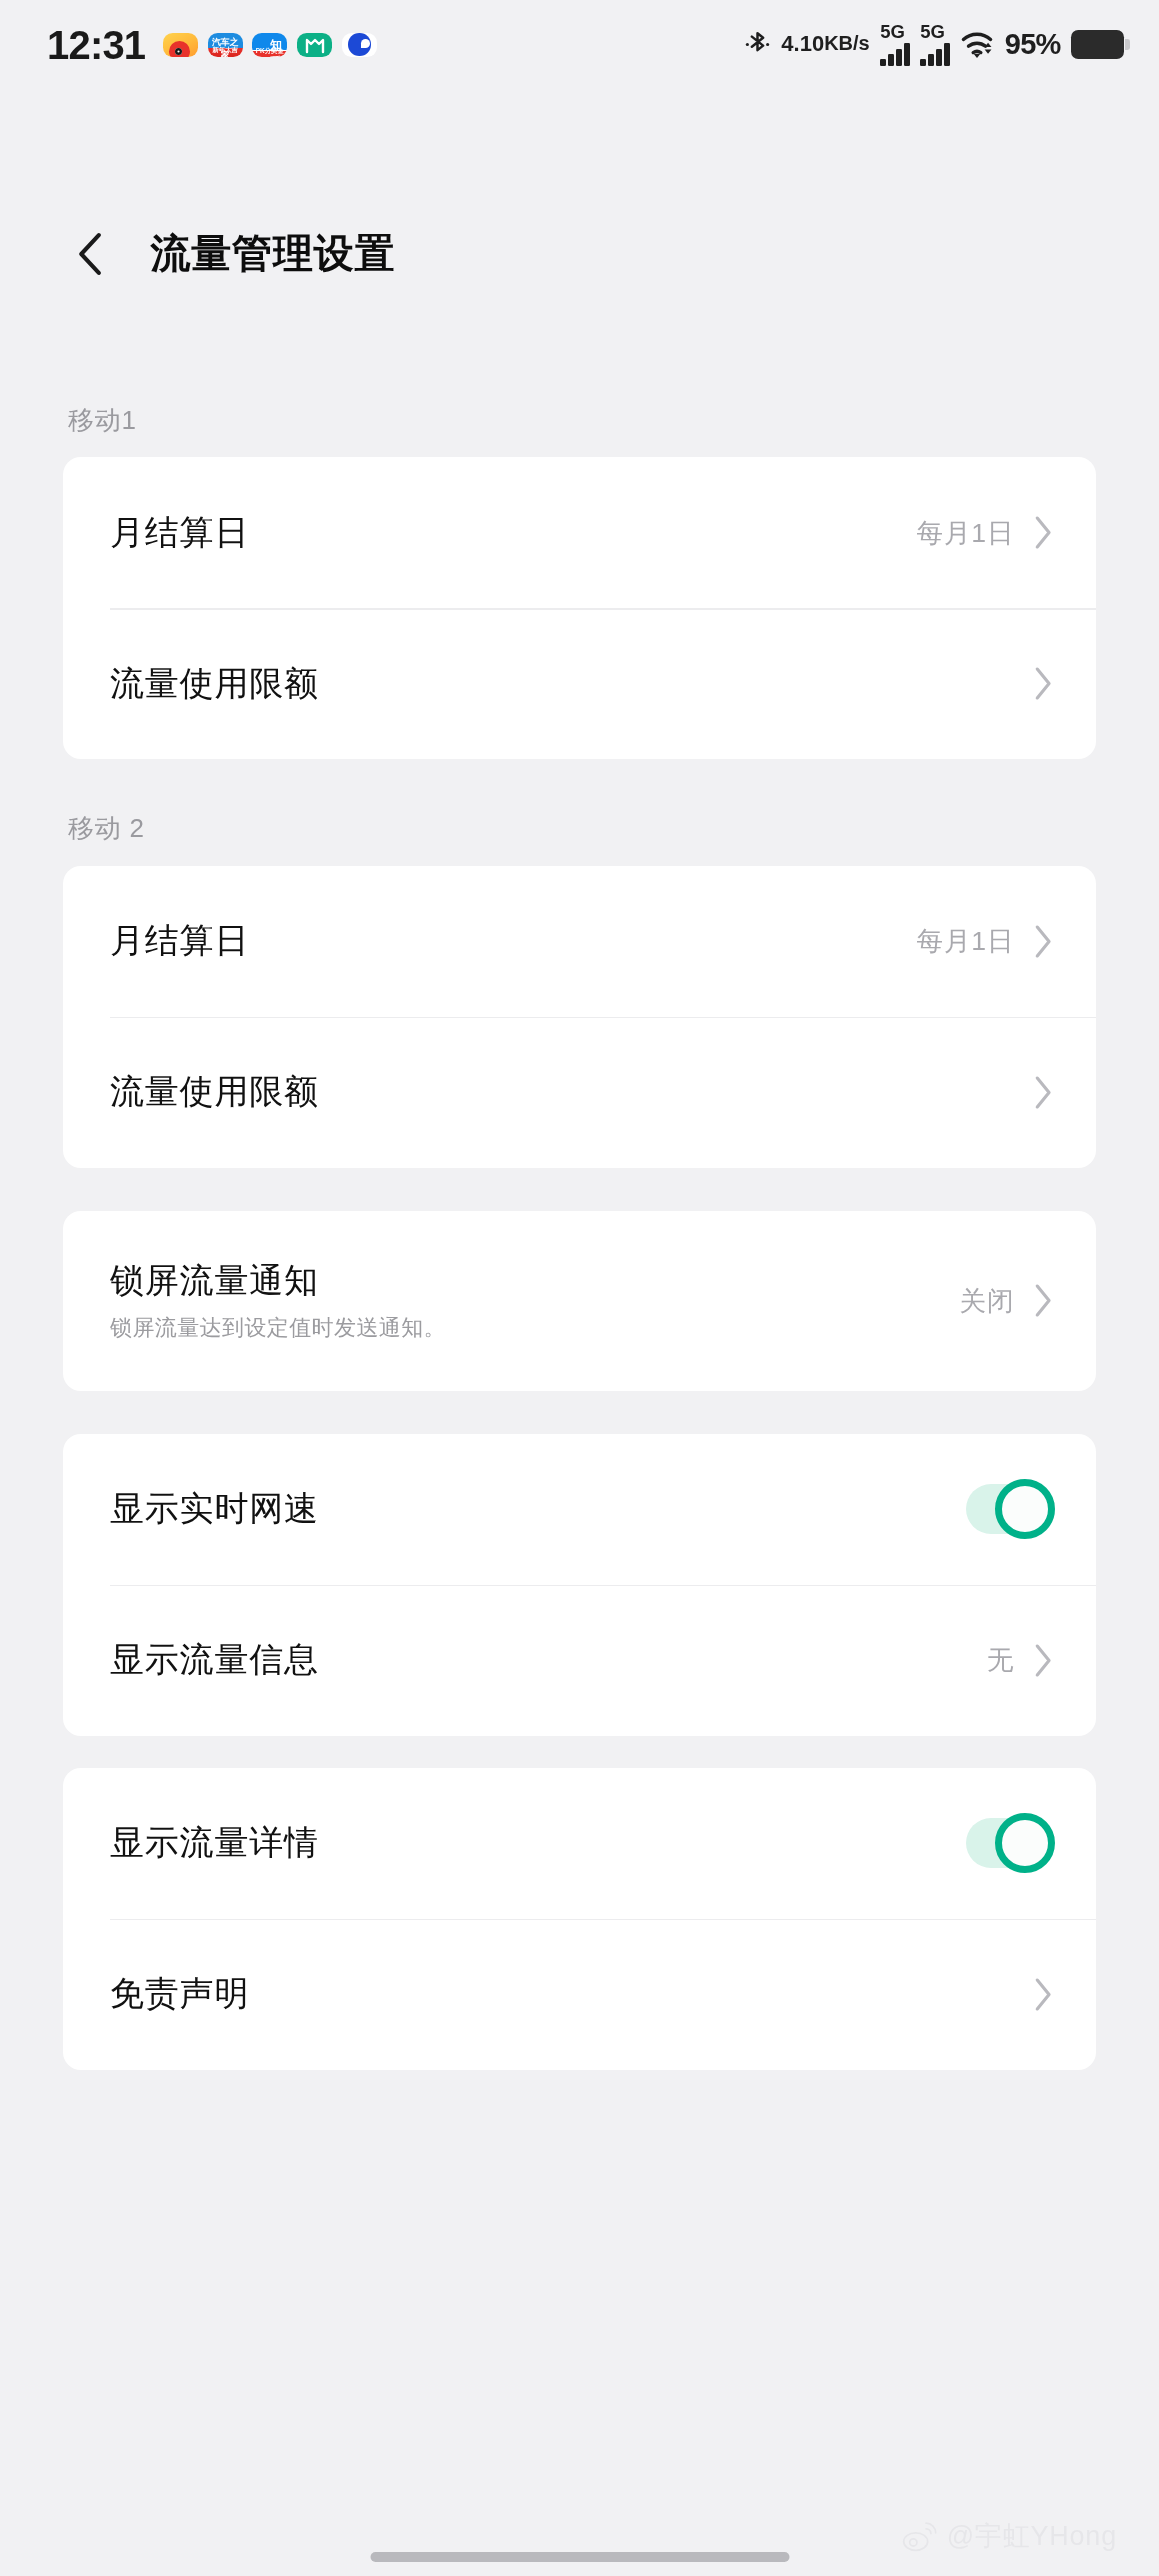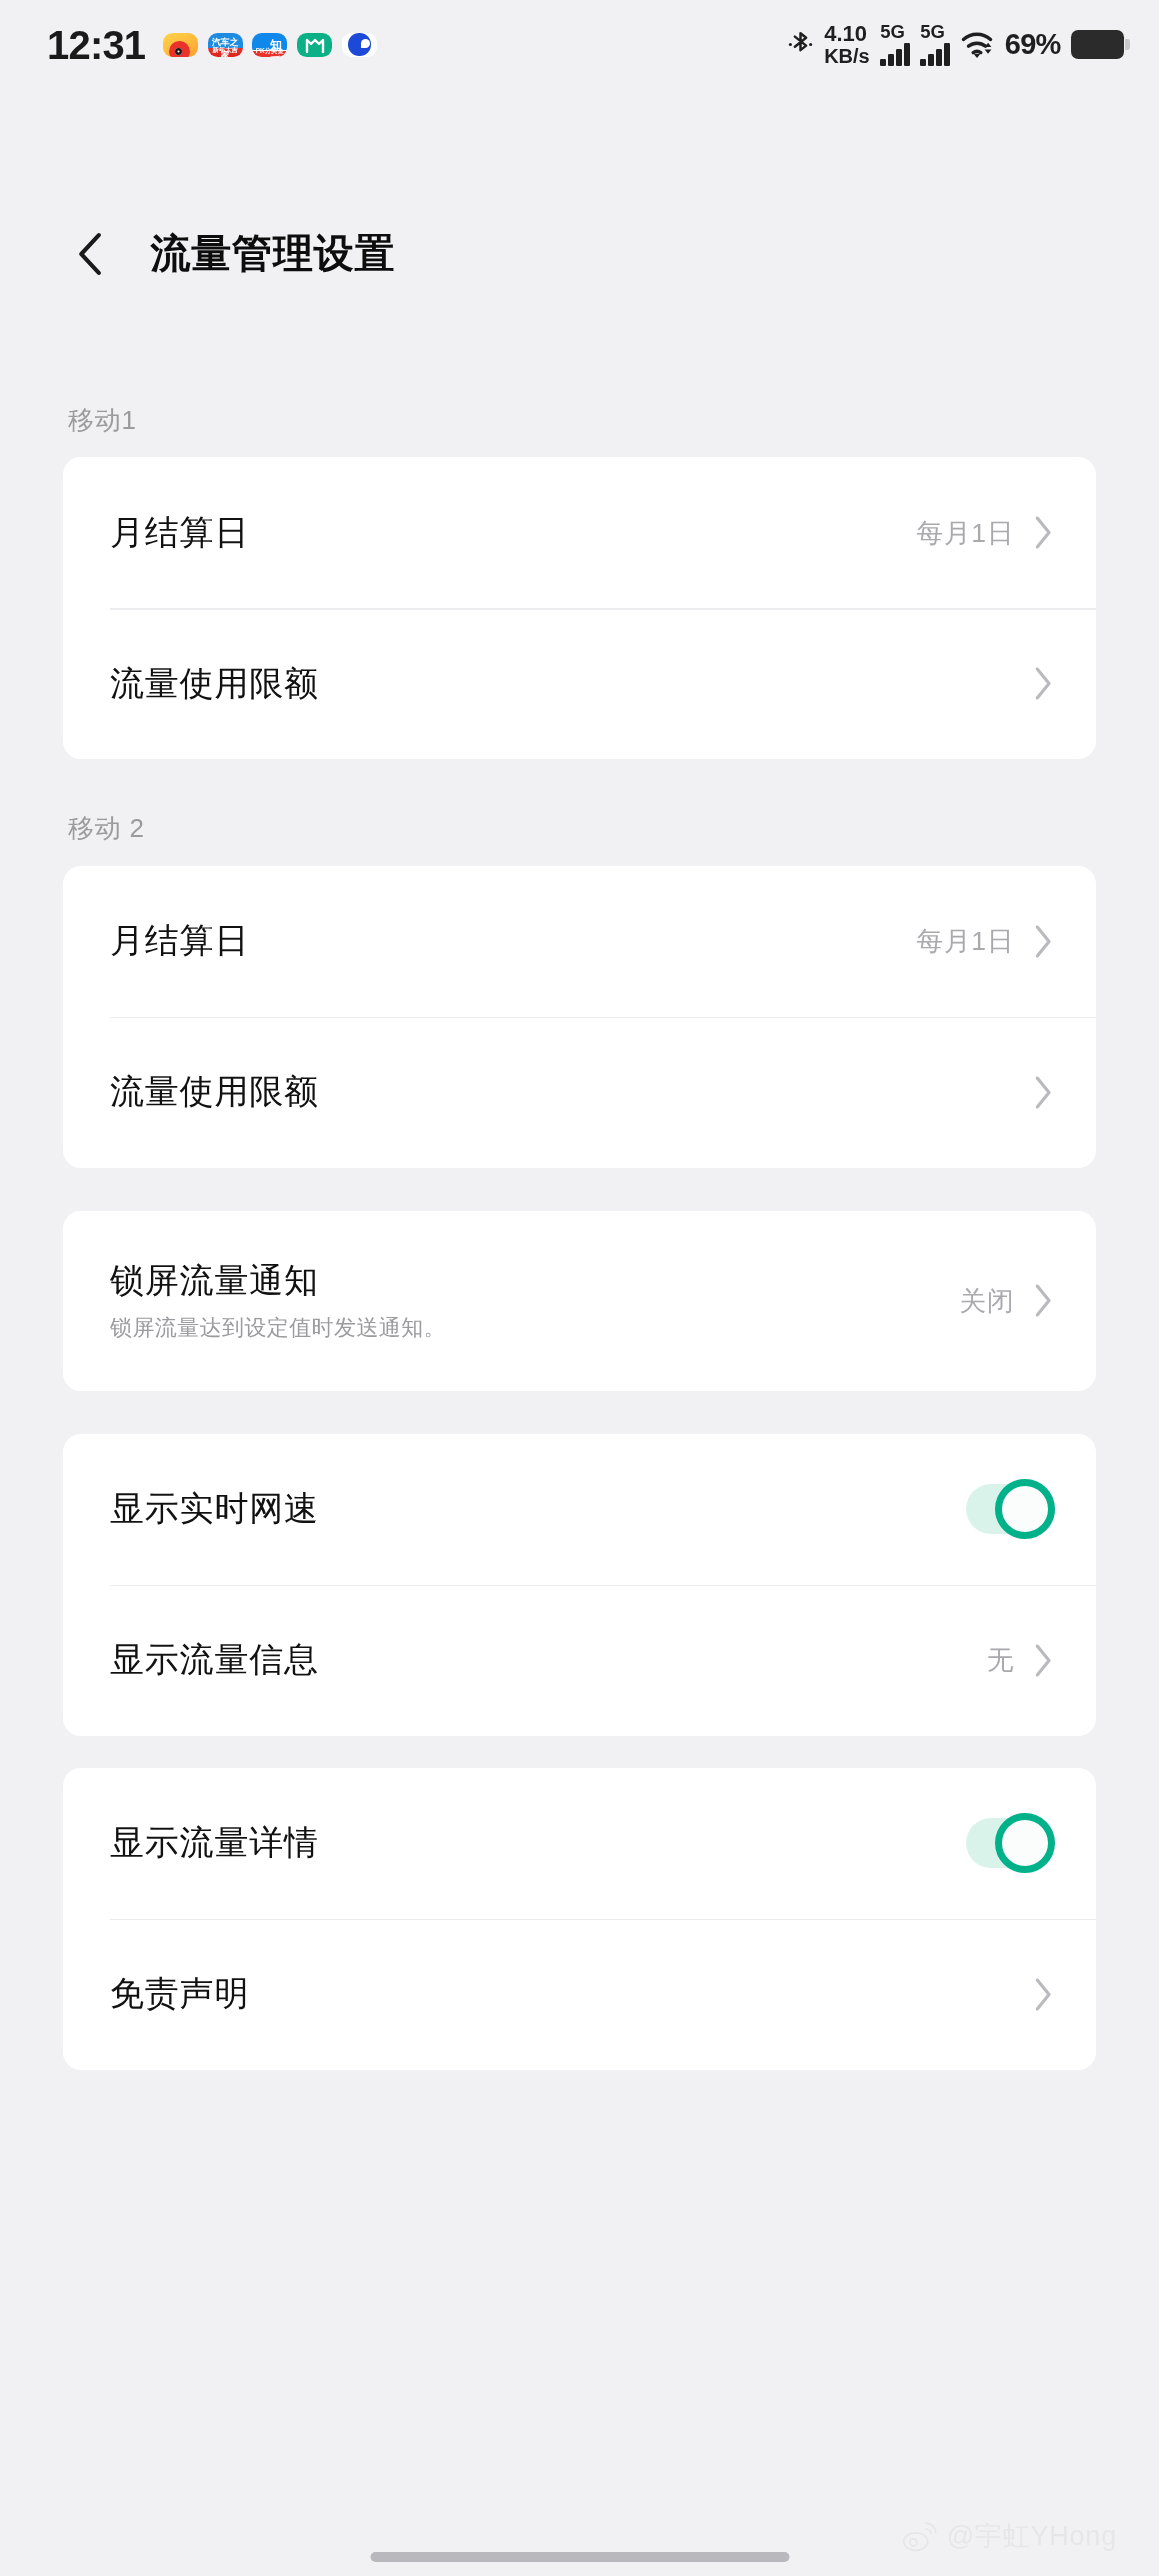--- a/index.html
+++ b/index.html
@@ -38,21 +38,21 @@
   .ai-mihome svg{ width:24px; height:24px; }
   .ai-blue{ background:#ffffff; }
   .ai-blue::after{ content:""; position:absolute; width:22.5px; height:22.5px; border-radius:50%;
                    background:#1c49d6; }
   .ai-blue::before{ content:""; position:absolute; width:8.9px;height:8.9px;
                     background:#ffffff; border-radius:50% 50% 50% 0; right:7.2px; bottom:8.9px; z-index:2;}
 
   .sb-right{ display:flex; align-items:center; gap:10.5px; }
   .sb-icon{ display:flex; align-items:center; }
   .bt-icon svg{ width:27px; height:35px; }
-  .netspeed{ display:flex; flex-direction:column; align-items:flex-start; line-height:1.02; color:#1f1f1f; }
+  .netspeed{ display:flex; flex-direction:row; align-items:flex-start; line-height:1.02; color:#1f1f1f; }
   .netspeed .ns-v{ font-size:22px; font-weight:700; }
   .netspeed .ns-u{ font-size:20px; font-weight:700; }
   .sig{ display:flex; flex-direction:column; align-items:center; gap:1.6px;text-align:center; }
   .sig .g5{ font-size:18.5px; font-weight:700; color:#1f1f1f; line-height:1; align-self:flex-start; }
   .bars{ display:flex; align-items:flex-end; gap:2.4px; height:22.5px; }
   .bars i{ width:5.6px; background:#1f1f1f; border-radius:1.2px; display:block; }
   .bars i:nth-child(1){height:7.2px} .bars i:nth-child(2){height:12px}
   .bars i:nth-child(3){height:17px} .bars i:nth-child(4){height:22.5px}
   .wifi svg{ width:34px; height:31px; }
   .batt-pct{ font-size:29px; font-weight:700; color:#1f1f1f; letter-spacing:-0.8px; }
@@ -160,21 +160,21 @@
         <svg viewBox="0 0 40 34" fill="none" stroke="#1f1f1f" stroke-linecap="round">
           <path d="M4 11a24 24 0 0 1 32 0" stroke-width="4"></path>
           <path d="M10 19a16 16 0 0 1 20 0" stroke-width="4"></path>
           <path d="M15.5 26.5a8 8 0 0 1 9 0" stroke-width="4"></path>
           <polygon points="16,28 24,28 20,33" fill="#1f1f1f" stroke="none"></polygon>
           <polygon points="33,15 37,20 29,20" fill="#1f1f1f" stroke="none"></polygon>
           <polygon points="29,23 37,23 33,28" fill="#1f1f1f" stroke="none"></polygon>
         </svg>
       </span>
 
-      <span class="batt-pct">69%</span>
+      <span class="batt-pct">95%</span>
       <span class="batt"></span>
     </div>
   </div>
 
   <div class="header">
     <div class="back-btn">
       <svg viewBox="0 0 24 32" fill="none" stroke="#1a1a1a" stroke-width="2.8" stroke-linecap="round" stroke-linejoin="round">
         <polyline points="17,3 5,16 17,29"></polyline>
       </svg>
     </div>

